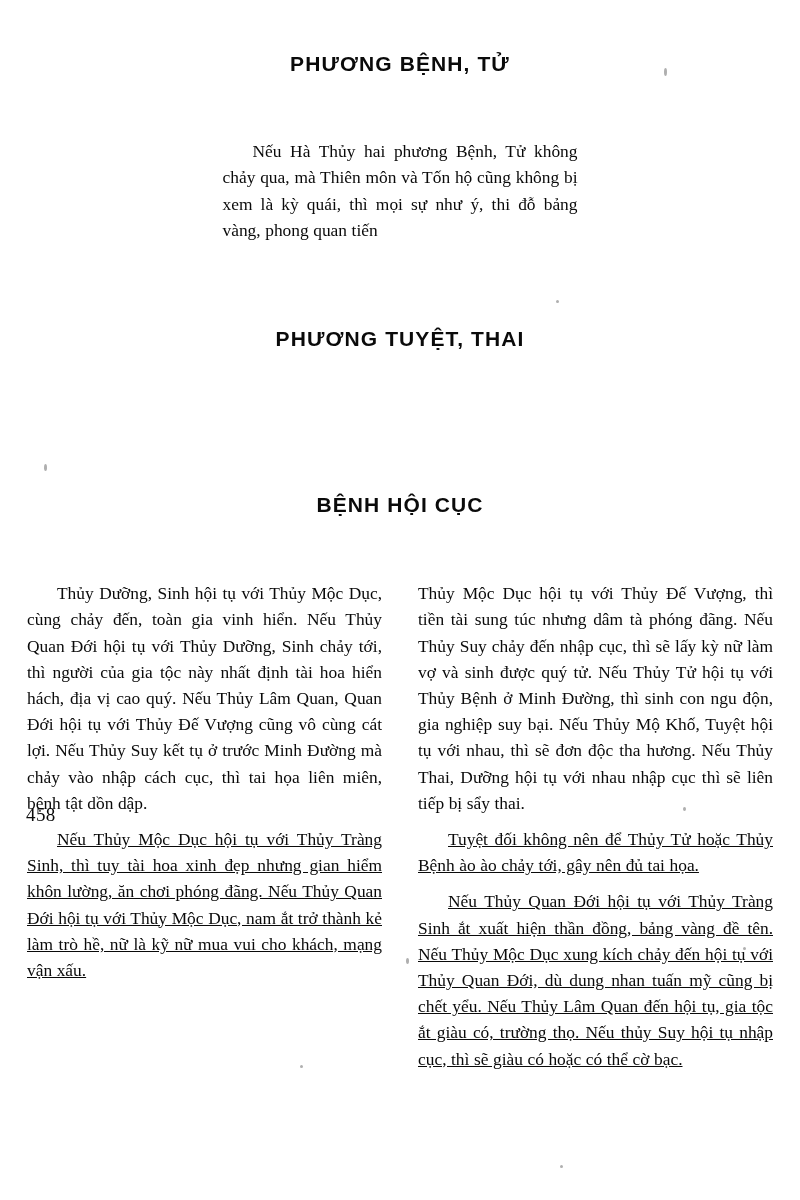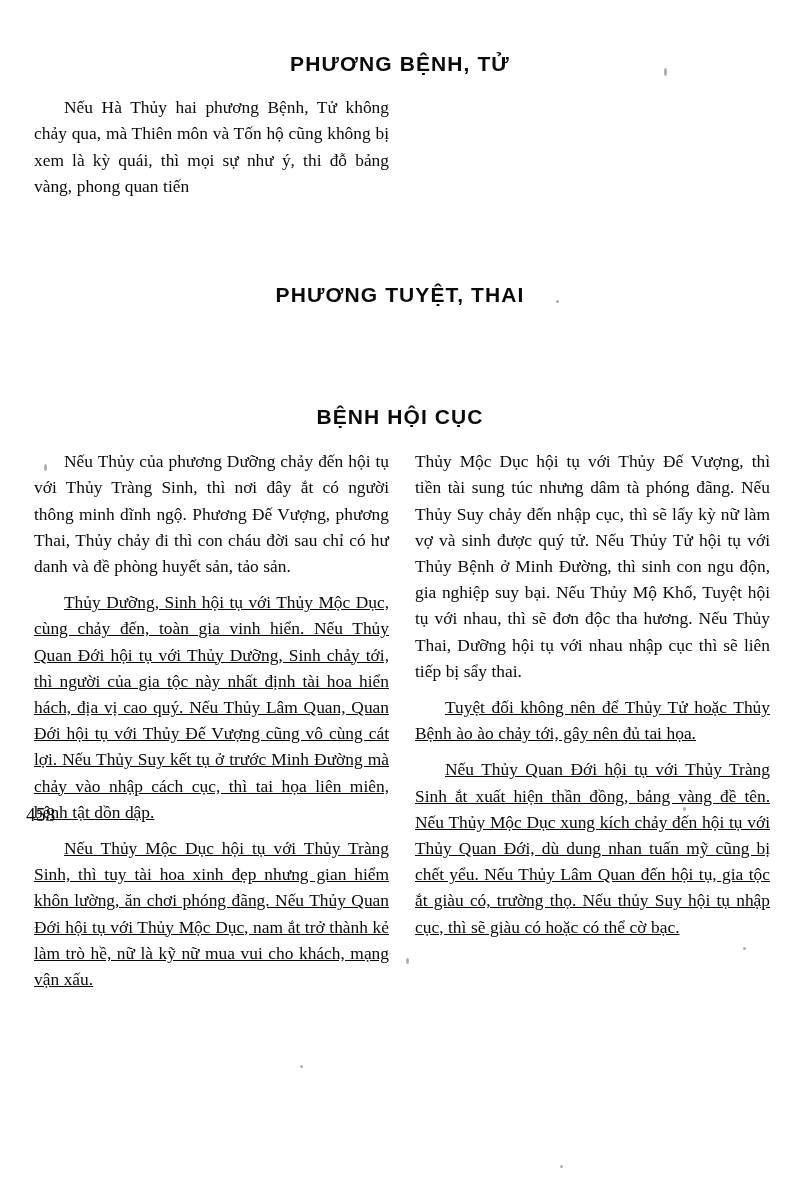--- a/index.html
+++ b/index.html
@@ -32,22 +32,23 @@
     font-weight: bold;
     font-size: 21px;
     letter-spacing: 1.1px;
     margin: 0;
     padding: 0;
     line-height: 1.1;
   }
 
   .columns {
     display: flex;
-    justify-content: space-between;
-    column-gap: 26px;
+    justify-content: center;
+    column-gap: 36px;
+    margin-top: 44px;
   }
   .column {
     width: 355px;
     flex: 0 0 355px;
   }
 
   p.para {
     margin: 0 0 0 0;
     font-size: 17.4px;
     line-height: 26.2px;
@@ -111,21 +112,20 @@
     </div>
   </div>
 
   <div class="gap-sec2"></div>
 
   <div class="section">
     <h2 class="section-heading">BỆNH HỘI CỤC</h2>
     <div class="gap-head3"></div>
     <div class="columns">
       <div class="column">
-        <p class="para">Nếu Thủy của phương Dưỡng chảy đến hội tụ với Thủy Tràng Sinh, thì nơi đây ắt có người thông minh dĩnh ngộ. Phương Đế Vượng, phương Thai, Thủy chảy đi thì con cháu đời sau chỉ có hư danh và đề phòng huyết sản, tảo sản.</p>
         <p class="para">Thủy Dưỡng, Sinh hội tụ với Thủy Mộc Dục, cùng chảy đến, toàn gia vinh hiển. Nếu Thủy Quan Đới hội tụ với Thủy Dưỡng, Sinh chảy tới, thì người của gia tộc này nhất định tài hoa hiển hách, địa vị cao quý. Nếu Thủy Lâm Quan, Quan Đới hội tụ với Thủy Đế Vượng cũng vô cùng cát lợi. Nếu Thủy Suy kết tụ ở trước Minh Đường mà chảy vào nhập cách cục, thì tai họa liên miên, bệnh tật dồn dập.</p>
         <p class="para">Nếu Thủy Mộc Dục hội tụ với Thủy Tràng Sinh, thì tuy tài hoa xinh đẹp nhưng gian hiểm khôn lường, ăn chơi phóng đãng. Nếu Thủy Quan Đới hội tụ với Thủy Mộc Dục, nam ắt trở thành kẻ làm trò hề, nữ là kỹ nữ mua vui cho khách, mạng vận xấu.</p>
       </div>
       <div class="column">
         <p class="para cont">Thủy Mộc Dục hội tụ với Thủy Đế Vượng, thì tiền tài sung túc nhưng dâm tà phóng đãng. Nếu Thủy Suy chảy đến nhập cục, thì sẽ lấy kỳ nữ làm vợ và sinh được quý tử. Nếu Thủy Tử hội tụ với Thủy Bệnh ở Minh Đường, thì sinh con ngu độn, gia nghiệp suy bại. Nếu Thủy Mộ Khố, Tuyệt hội tụ với nhau, thì sẽ đơn độc tha hương. Nếu Thủy Thai, Dưỡng hội tụ với nhau nhập cục thì sẽ liên tiếp bị sẩy thai.</p>
         <p class="para">Tuyệt đối không nên để Thủy Tử hoặc Thủy Bệnh ào ào chảy tới, gây nên đủ tai họa.</p>
         <p class="para">Nếu Thủy Quan Đới hội tụ với Thủy Tràng Sinh ắt xuất hiện thần đồng, bảng vàng đề tên. Nếu Thủy Mộc Dục xung kích chảy đến hội tụ với Thủy Quan Đới, dù dung nhan tuấn mỹ cũng bị chết yểu. Nếu Thủy Lâm Quan đến hội tụ, gia tộc ắt giàu có, trường thọ. Nếu thủy Suy hội tụ nhập cục, thì sẽ giàu có hoặc có thể cờ bạc.</p>
       </div>
     </div>
   </div>

